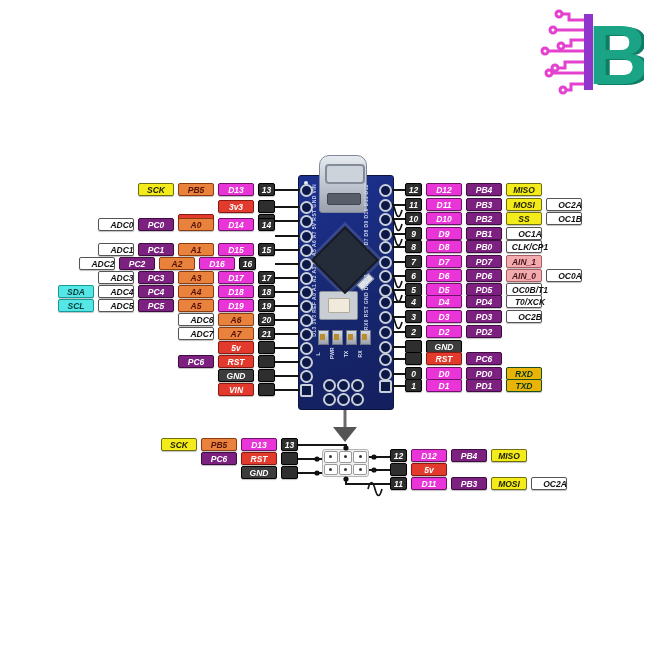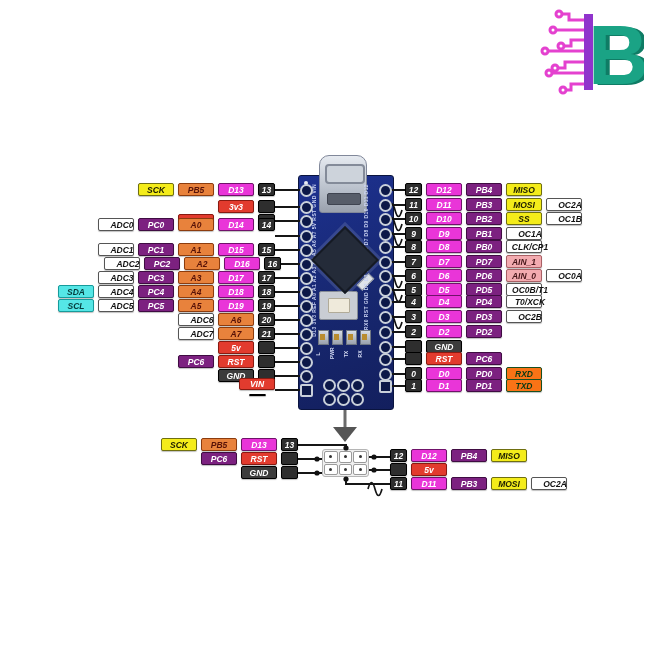--- a/index.html
+++ b/index.html
@@ -13,21 +13,21 @@
   .c-pin   {min-width:17px;max-width:17px;background:#2e2e2e;color:#fff;border-color:#000;}
   .c-yellow{background:#f4ec1a;color:#1c1c00;border-color:#6f6f10;}
   .c-orange{background:#e8823c;color:#571207;border-color:#8c3c0e;}
   .c-magenta{background:#e935d8;color:#fff;border-color:#70126a;}
   .c-purple{background:#7c2180;color:#fff;border-color:#3f0c42;}
   .c-white {background:#ffffff;color:#111;border-color:#555;padding-left:12px;}
   .c-cyan  {background:#55e6e6;color:#053c3c;border-color:#169b9b;}
   .c-red   {background:#e23b2e;color:#fff;border-color:#891a11;}
   .c-dark  {background:#3c3c3c;color:#fff;border-color:#000;}
   .c-pink  {background:#f3abb0;color:#46161a;border-color:#a96065;}
-  .c-green {background:#f97316;color:#0a3a14;border-color:#174f20;}
+  .c-green {background:#eab308;color:#0a3a14;border-color:#174f20;}
   
   #board{position:absolute;left:298px;top:175px;width:94px;height:233px;
          background:linear-gradient(160deg,#1d3190,#17276f 55%,#131f5e);
          border:1px solid #0a143f;border-radius:3px;}
   #usb{position:absolute;left:20px;top:-21px;width:48px;height:58px;
        background:linear-gradient(180deg,#e6eaf0,#b9c0cb 60%,#9aa1ad);
        border:1px solid #81889a;border-radius:10px 10px 3px 3px;box-sizing:border-box;}
   #usb .slot{position:absolute;left:7px;bottom:7px;width:32px;height:10px;background:#575d69;
        border-radius:2px;border:1px solid #3f4450;}
   #usb .ridge{position:absolute;left:5px;top:8px;width:36px;height:16px;border:2px solid #848b99;
@@ -213,21 +213,21 @@
         <span class="cell c-magenta">D14</span>
         <span class="cell c-pin">14</span>
       </div>
       <div class="prow" style="top: 243px; right: 375px; justify-content: flex-end;">
         <span class="cell c-white">ADC1</span>
         <span class="cell c-purple">PC1</span>
         <span class="cell c-orange">A1</span>
         <span class="cell c-magenta">D15</span>
         <span class="cell c-pin">15</span>
       </div>
-      <div class="prow" style="top: 257px; right: 369px; justify-content: flex-end;">
+      <div class="prow" style="top: 257px; right: 394px; justify-content: flex-end;">
         <span class="cell c-white">ADC2</span>
         <span class="cell c-purple">PC2</span>
         <span class="cell c-orange">A2</span>
         <span class="cell c-magenta">D16</span>
         <span class="cell c-pin">16</span>
       </div>
       <div class="prow" style="top: 271px; right: 375px; justify-content: flex-end;">
         <span class="cell c-white">ADC3</span>
         <span class="cell c-purple">PC3</span>
         <span class="cell c-orange">A3</span>
@@ -266,21 +266,21 @@
       </div>
       <div class="prow" style="top: 355px; right: 375px; justify-content: flex-end;">
         <span class="cell c-purple">PC6</span>
         <span class="cell c-red">RST</span>
         <span class="cell c-pin"></span>
       </div>
       <div class="prow" style="top: 369px; right: 375px; justify-content: flex-end;">
         <span class="cell c-dark">GND</span>
         <span class="cell c-pin"></span>
       </div>
-      <div class="prow" style="top: 383px; right: 375px; justify-content: flex-end; flex-direction: column;">
+      <div class="prow" style="top: 383px; right: 375px; justify-content: flex-end;">
         <span class="cell c-red">VIN</span>
         <span class="cell c-pin"></span>
       </div>
       <div class="prow" style="top: 183px; left: 405px;">
         <span class="cell c-pin">12</span>
         <span class="cell c-magenta">D12</span>
         <span class="cell c-purple">PB4</span>
         <span class="cell c-yellow">MISO</span>
       </div>
       <div class="prow" style="top: 198px; left: 405px;">

